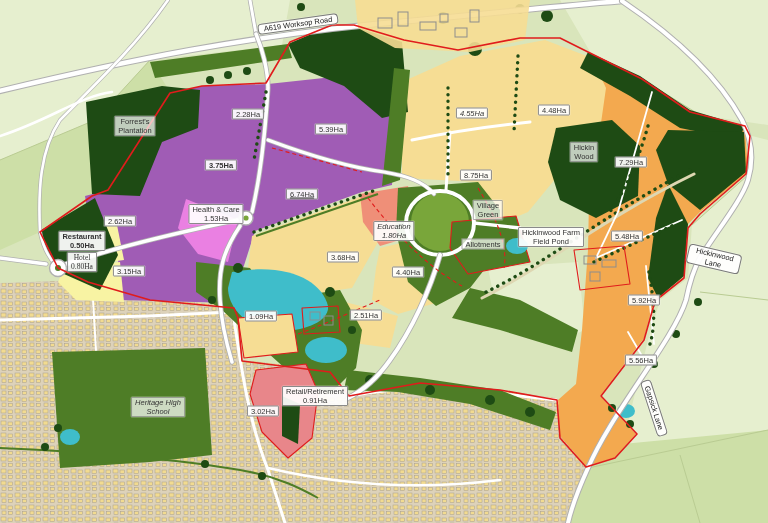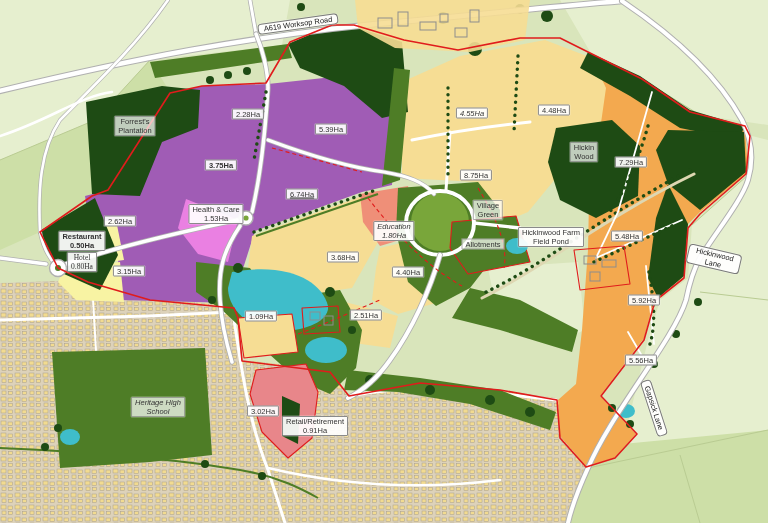--- a/index.html
+++ b/index.html
@@ -264,20 +264,20 @@
 Wood</div>
       <div class="lbl place" style="left: 483px; top: 244px; --r: 0deg;">Allotments</div>
       <div class="lbl area" style="left: 551px; top: 237px; --r: 0deg;">Hickinwood Farm
 Field Pond</div>
       <div class="lbl area" style="left: 631px; top: 162px; --r: 0deg;">7.29Ha</div>
       <div class="lbl area" style="left: 627px; top: 236px; --r: 0deg;">5.48Ha</div>
       <div class="lbl area" style="left: 644px; top: 300px; --r: 0deg;">5.92Ha</div>
       <div class="lbl area" style="left: 641px; top: 360px; --r: 0deg;">5.56Ha</div>
       <div class="lbl area" style="left: 261px; top: 316px; --r: 0deg;">1.09Ha</div>
       <div class="lbl area" style="left: 263px; top: 411px; --r: 0deg;">3.02Ha</div>
-      <div class="lbl area" style="left: 315px; top: 426px; --r: 0deg;">Retail/Retirement
+      <div class="lbl area" style="left: 315px; top: 396px; --r: 0deg;">Retail/Retirement
 0.91Ha</div>
       <div class="lbl place" style="left: 158px; top: 407px; font-style: italic; --r: 0deg;">Heritage High
 School</div>
       <div class="lbl road" style="left: 714px; top: 259px; --r: 13deg;">Hickinwood Lane</div>
       <div class="lbl road" style="left: 654px; top: 408px; --r: 72deg;">Gapsick Lane</div>
     </div>
 </div>
 
 </body></html>

